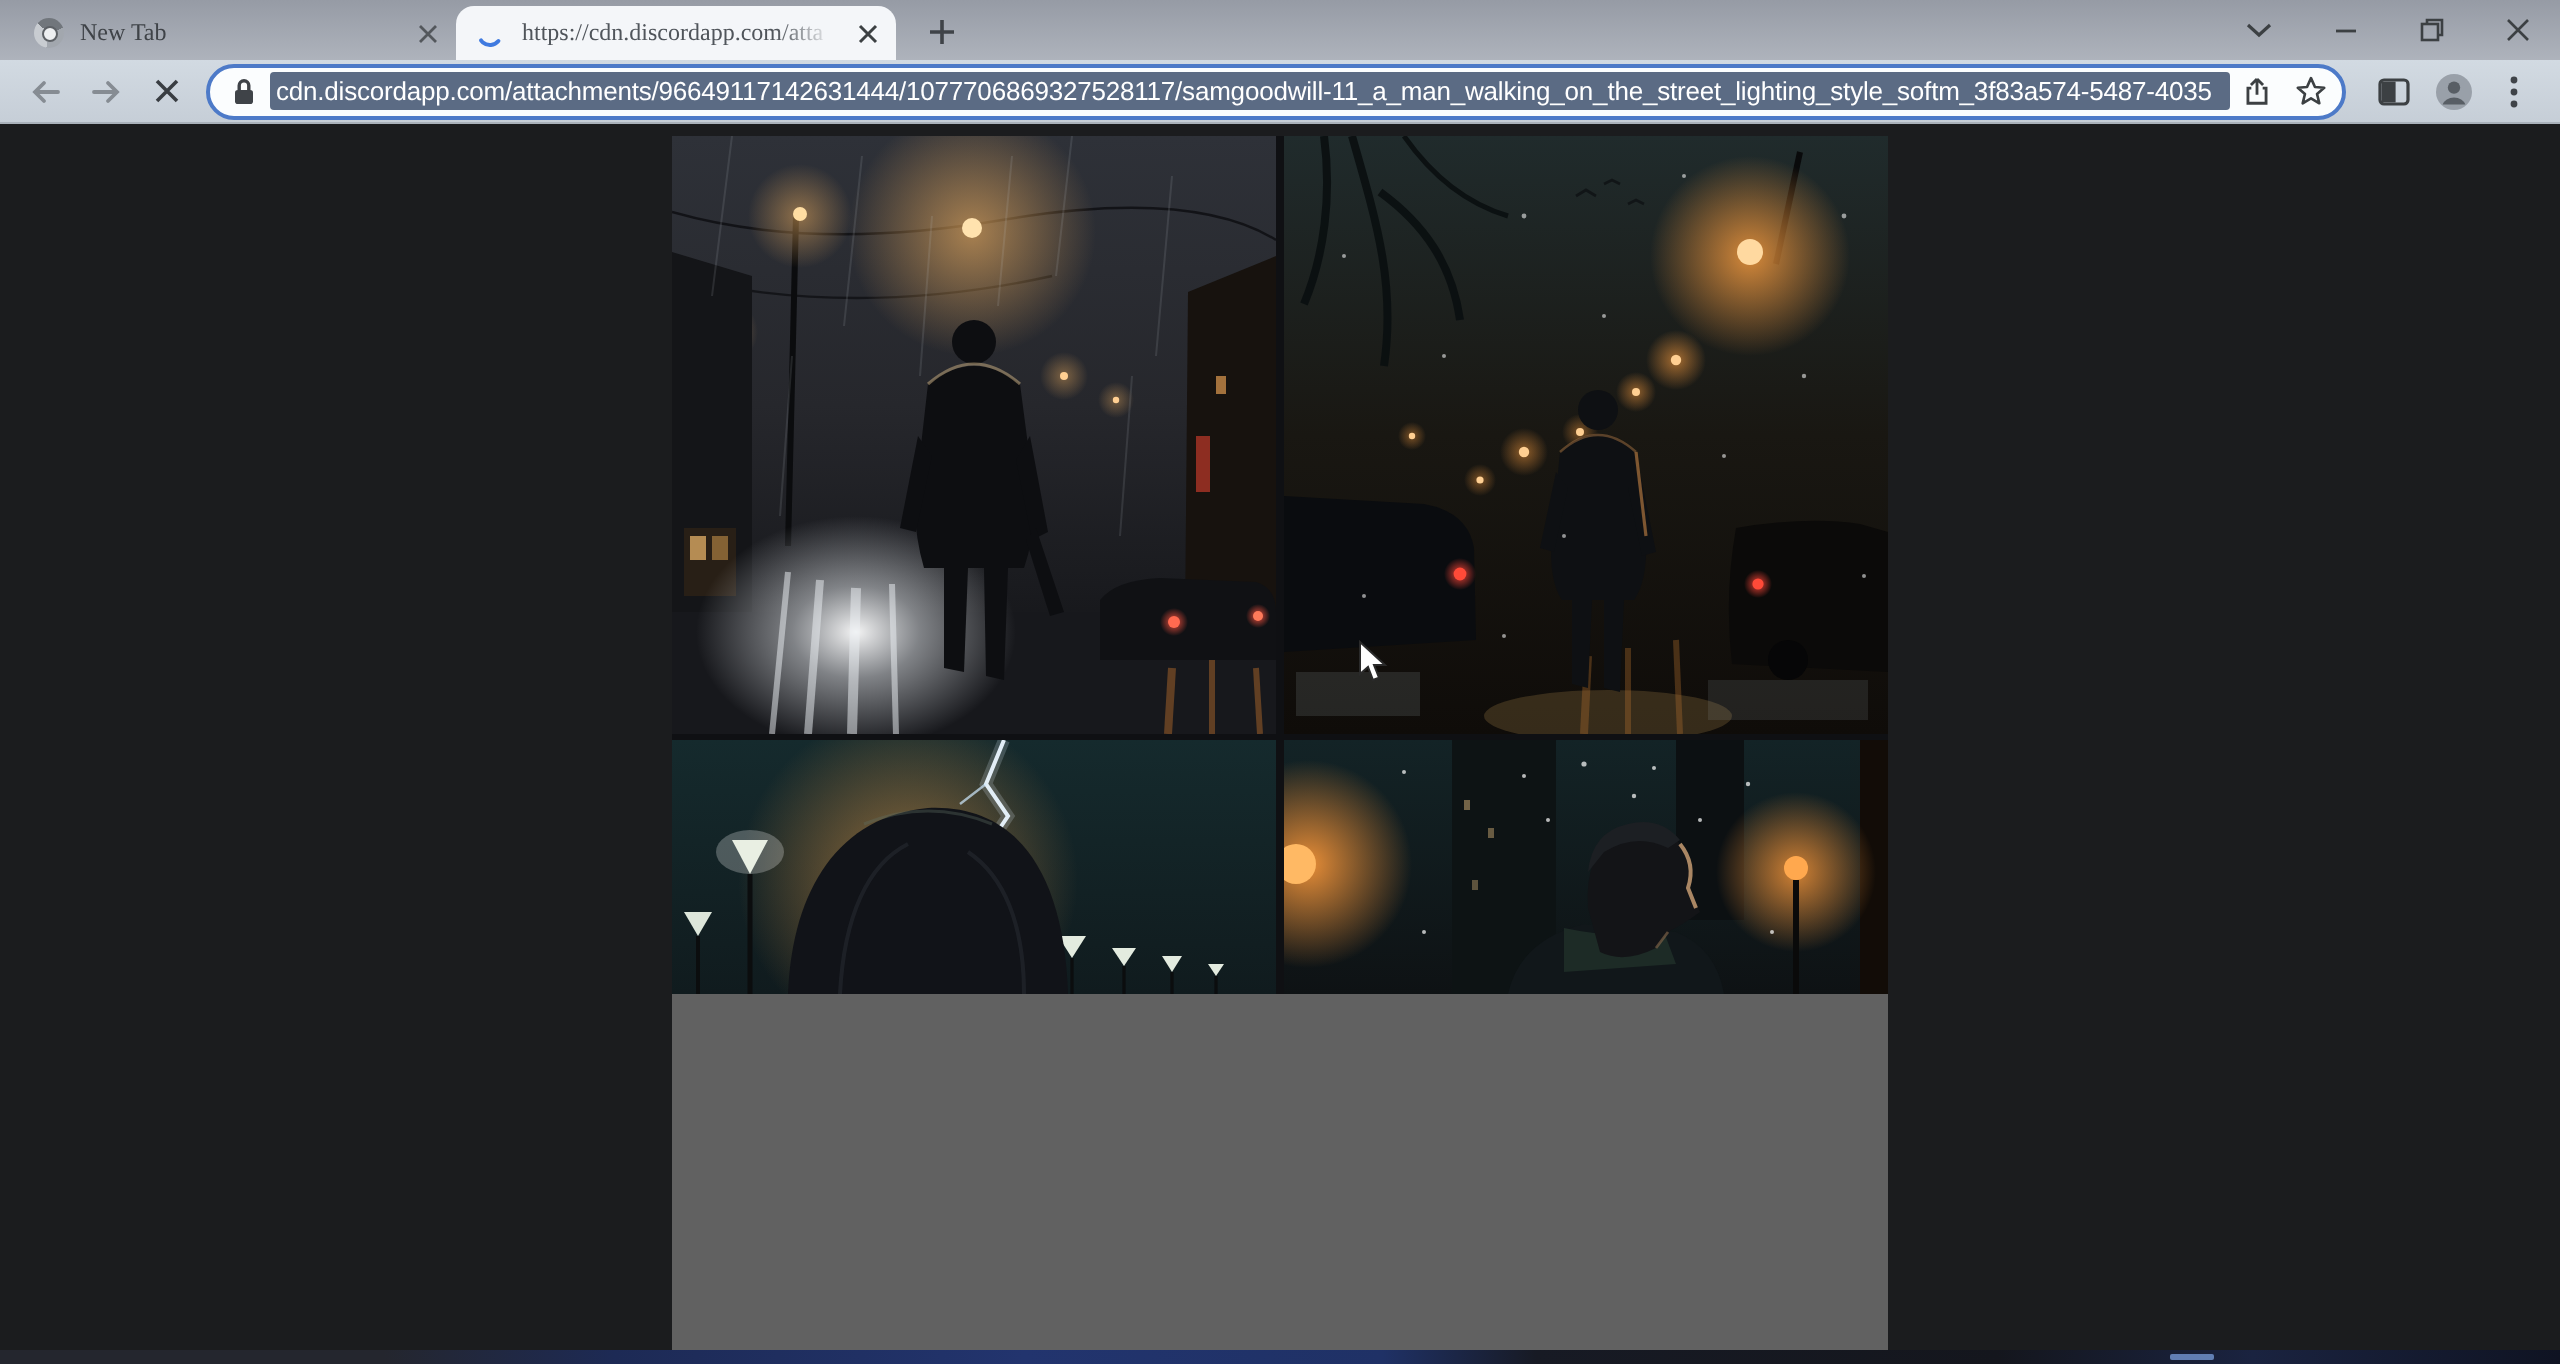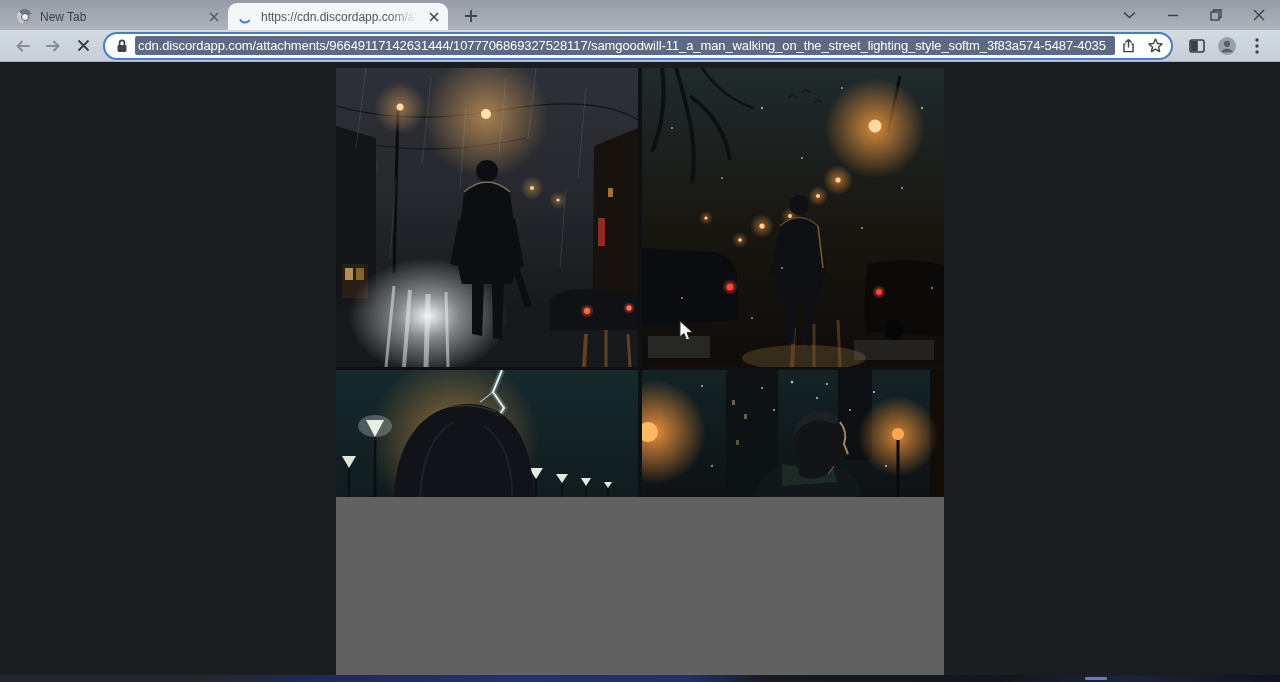--- a/index.html
+++ b/index.html
@@ -2,21 +2,21 @@
 <html><head>
 <meta charset="utf-8">
 <style>
   html,body{margin:0;padding:0;}
   body{width:1280px;height:682px;overflow:hidden;font-family:"Liberation Sans",sans-serif;
        -webkit-font-smoothing:antialiased;background:#1b1c1e;}
   *{box-sizing:border-box;}
 
   
   .tabstrip{height:30px;background:linear-gradient(#969ba5,#aeb3bc);display:flex;
-            align-items:flex-end;padding-left:8px;position:relative;}
+            align-items:flex-end;padding-left:8px;position:relative;font-family:Liberation Serif, serif;}
   .tab{width:220px;height:27px;display:flex;align-items:center;padding:0 6px 0 9px;
        font-size:12px;color:#3f4348;flex:none;}
   .tab.active{background:#f4f6f9;border-radius:9px 9px 0 0;color:#50555b;}
   .tab-title{flex:1;white-space:nowrap;overflow:hidden;margin:0 5px;min-width:0;}
   .fade-mask{-webkit-mask-image:linear-gradient(90deg,#000 80%,transparent 98%);
              mask-image:linear-gradient(90deg,#000 80%,transparent 98%);}
   .tab-close{width:17px;height:17px;display:flex;align-items:center;justify-content:center;
              border-radius:50%;flex:none;}
   .newtab-btn{width:26px;height:26px;margin:0 0 1px 10px;display:flex;align-items:center;
               justify-content:center;flex:none;}

